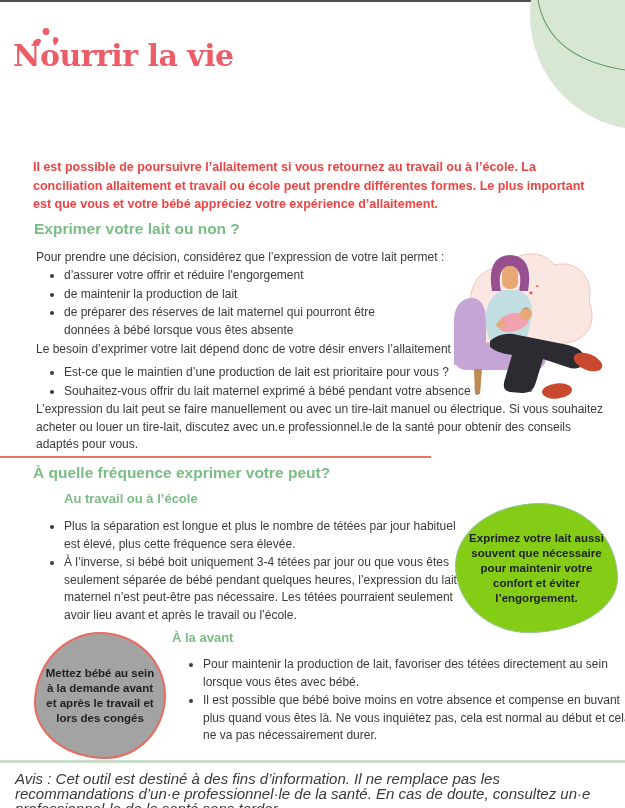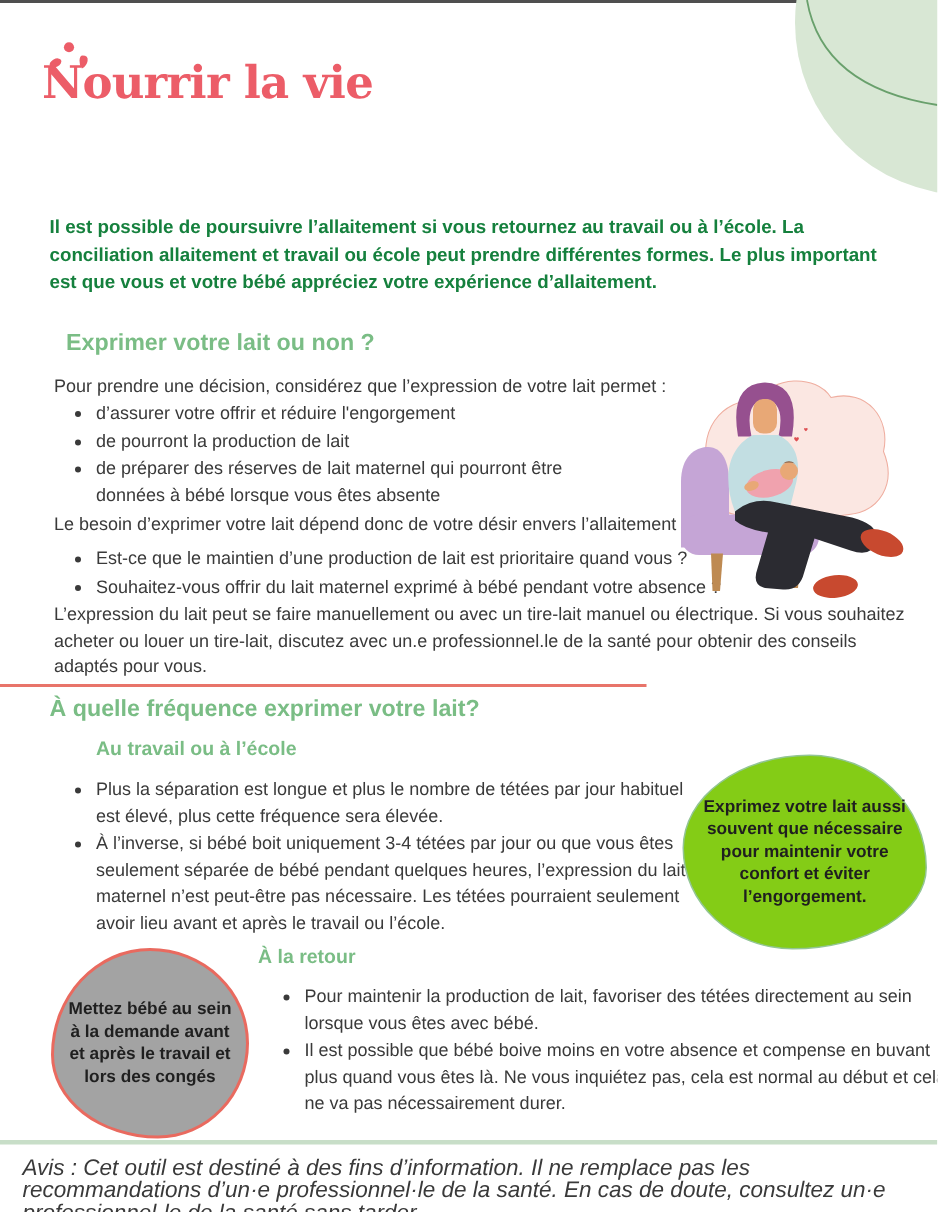--- a/index.html
+++ b/index.html
@@ -8,26 +8,26 @@
     font-family:"Liberation Sans",sans-serif;color:#3a3a3a;
   }
   
   .top-line{position:absolute;left:0;top:0;width:567px;height:2px;background:#4f4f4f;}
   
   .green-blob{position:absolute;left:530px;top:-100px;width:230px;height:230px;
     border-radius:50%;background:#d8e7d4;}
   .green-arc{position:absolute;left:520px;top:0;width:105px;height:90px;pointer-events:none;}
   
   .logo-dots{position:absolute;left:31px;top:27px;width:30px;height:22px;}
-  .h1{position:absolute;left:28px;top:38px;font-family:"DejaVu Serif",serif;font-weight:700;
+  .h1{position:absolute;left:13px;top:38px;font-family:"DejaVu Serif",serif;font-weight:700;
     font-size:30px;color:#ec5d68;letter-spacing:-0.5px;}
   .h2{position:absolute;left:31px;top:82px;width:545px;font-family:"DejaVu Serif",serif;
     font-weight:700;font-size:27px;line-height:32px;color:#ec5d68;letter-spacing:-0.8px;}
-  .intro{position:absolute;left:33px;top:142px;width:565px;font-size:12.5px;line-height:18.5px;
-    font-weight:700;color:#15803d;}
+  .intro{position:absolute;left:33px;top:158px;width:565px;font-size:12.5px;line-height:18.5px;
+    font-weight:700;color:#ef4444;}
   
   .sec-head{position:absolute;font-size:15.5px;font-weight:700;color:#7abd85;}
   .sub-head{position:absolute;font-size:13px;font-weight:700;color:#7abd85;}
   .para{position:absolute;font-size:12px;line-height:17.5px;color:#3a3a3a;}
   ul.blist{position:absolute;margin:0;padding:0 0 0 26px;font-size:12px;line-height:17.5px;color:#3a3a3a;}
   ul.blist li{margin:0 0 1px 0;}
   .divider{position:absolute;left:0;top:456px;width:431px;height:2px;background:#e8746a;}
   
   .bubble{position:absolute;display:flex;align-items:center;justify-content:center;
     text-align:center;font-weight:700;color:#1f1f1f;font-size:11.5px;line-height:15px;}
@@ -58,52 +58,52 @@
 
   <svg class="logo-dots" viewBox="0 0 30 22">
     <ellipse cx="6" cy="15" rx="4.2" ry="2.7" transform="rotate(-28 6 15)" fill="#ec5d68"></ellipse>
     <circle cx="15" cy="4.5" r="3.4" fill="#ec5d68"></circle>
     <path d="M24 10 q4 0 3.4 3.6 q-0.6 3.4 -3.8 5 q-1.8-2.4-1.6-5.2 q0.2-3.4 2-3.4 Z" fill="#ec5d68"></path>
   </svg>
 
   <div class="h1">Nourrir la vie</div>
   <div class="intro">Il est possible de poursuivre l’allaitement si vous retournez au travail ou à l’école. La conciliation allaitement et travail ou école peut prendre différentes formes. Le plus important est que vous et votre bébé appréciez votre expérience d’allaitement.</div>
 
-  <div class="sec-head" style="left:44px;top:220px;">Exprimer votre lait ou non ?</div>
+  <div class="sec-head" style="left:34px;top:220px;">Exprimer votre lait ou non ?</div>
   <div class="para" style="left:36px;top:249px;width:430px;">Pour prendre une décision, considérez que l’expression de votre lait permet :</div>
   <ul class="blist" style="left:38px;top:267px;width:360px;">
     <li>d’assurer votre offrir et réduire l'engorgement</li>
-    <li>de pourront la production de lait</li>
+    <li>de maintenir la production de lait</li>
     <li>de préparer des réserves de lait maternel qui pourront être données à bébé lorsque vous êtes absente</li>
   </ul>
   <div class="para" style="left:36px;top:341px;width:460px;">Le besoin d’exprimer votre lait dépend donc de votre désir envers l’allaitement :</div>
   <ul class="blist" style="left:38px;top:364px;width:430px;">
-    <li>Est-ce que le maintien d’une production de lait est prioritaire quand vous ?</li>
+    <li>Est-ce que le maintien d’une production de lait est prioritaire pour vous ?</li>
     <li>Souhaitez-vous offrir du lait maternel exprimé à bébé pendant votre absence ?</li>
   </ul>
   <div class="para" style="left:36px;top:401px;width:568px;">L’expression du lait peut se faire manuellement ou avec un tire-lait manuel ou électrique. Si vous souhaitez acheter ou louer un tire-lait, discutez avec un.e professionnel.le de la santé pour obtenir des conseils adaptés pour vous.</div>
 
   <div class="divider"></div>
 
-  <div class="sec-head" style="left:33px;top:464px;">À quelle fréquence exprimer votre lait?</div>
+  <div class="sec-head" style="left:33px;top:464px;">À quelle fréquence exprimer votre peut?</div>
   <div class="sub-head" style="left:33px;top:491px;margin-left:31px;">Au travail ou à l’école</div>
   <ul class="blist" style="left:38px;top:518px;width:400px;">
     <li>Plus la séparation est longue et plus le nombre de tétées par jour habituel est élevé, plus cette fréquence sera élevée.</li>
     <li>À l’inverse, si bébé boit uniquement 3-4 tétées par jour ou que vous êtes seulement séparée de bébé pendant quelques heures, l’expression du lait maternel n’est peut-être pas nécessaire. Les tétées pourraient seulement avoir lieu avant et après le travail ou l’école.</li>
   </ul>
 
   <div class="bubble bubble-green">
     <span>Exprimez votre lait aussi souvent que nécessaire pour maintenir votre confort et éviter l’engorgement.</span>
   </div>
 
   <div class="bubble bubble-pink">
     <span>Mettez bébé au sein à la demande avant et après le travail et lors des congés</span>
   </div>
 
-  <div class="sub-head" style="left:172px;top:630px;">À la retour</div>
+  <div class="sub-head" style="left:172px;top:630px;">À la avant</div>
   <ul class="blist" style="left:177px;top:656px;width:432px;">
     <li>Pour maintenir la production de lait, favoriser des tétées directement au sein lorsque vous êtes avec bébé.</li>
     <li>Il est possible que bébé boive moins en votre absence et compense en buvant plus quand vous êtes là. Ne vous inquiétez pas, cela est normal au début et cela ne va pas nécessairement durer.</li>
   </ul>
 
   <svg class="illustration" viewBox="0 0 185 162">
 
     <path d="M33,72 C24,46 40,22 66,24 C74,8 104,6 114,22 C138,16 154,36 149,58 C158,80 146,98 126,100 C100,104 52,103 44,98 C32,94 28,84 33,72 Z" fill="#fbe7e2" stroke="#efad9f" stroke-width="0.7"></path>
 
     <path d="M14,122 L14,78 C14,62 23,55 32,55 C42,55 46,66 46,78 L46,122 Z" fill="#c5a5d6"></path>

